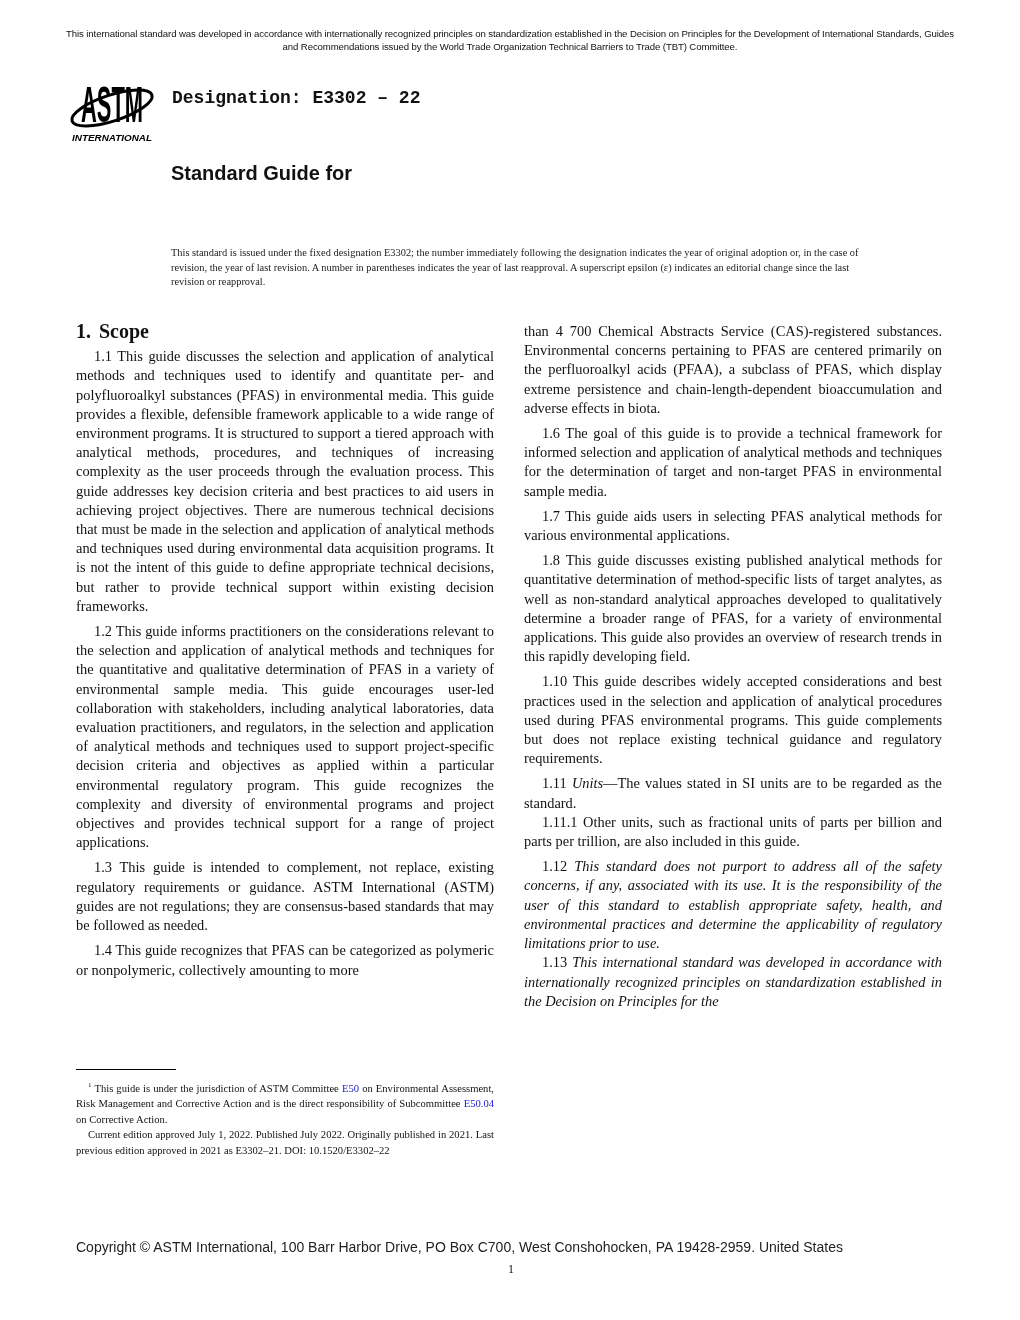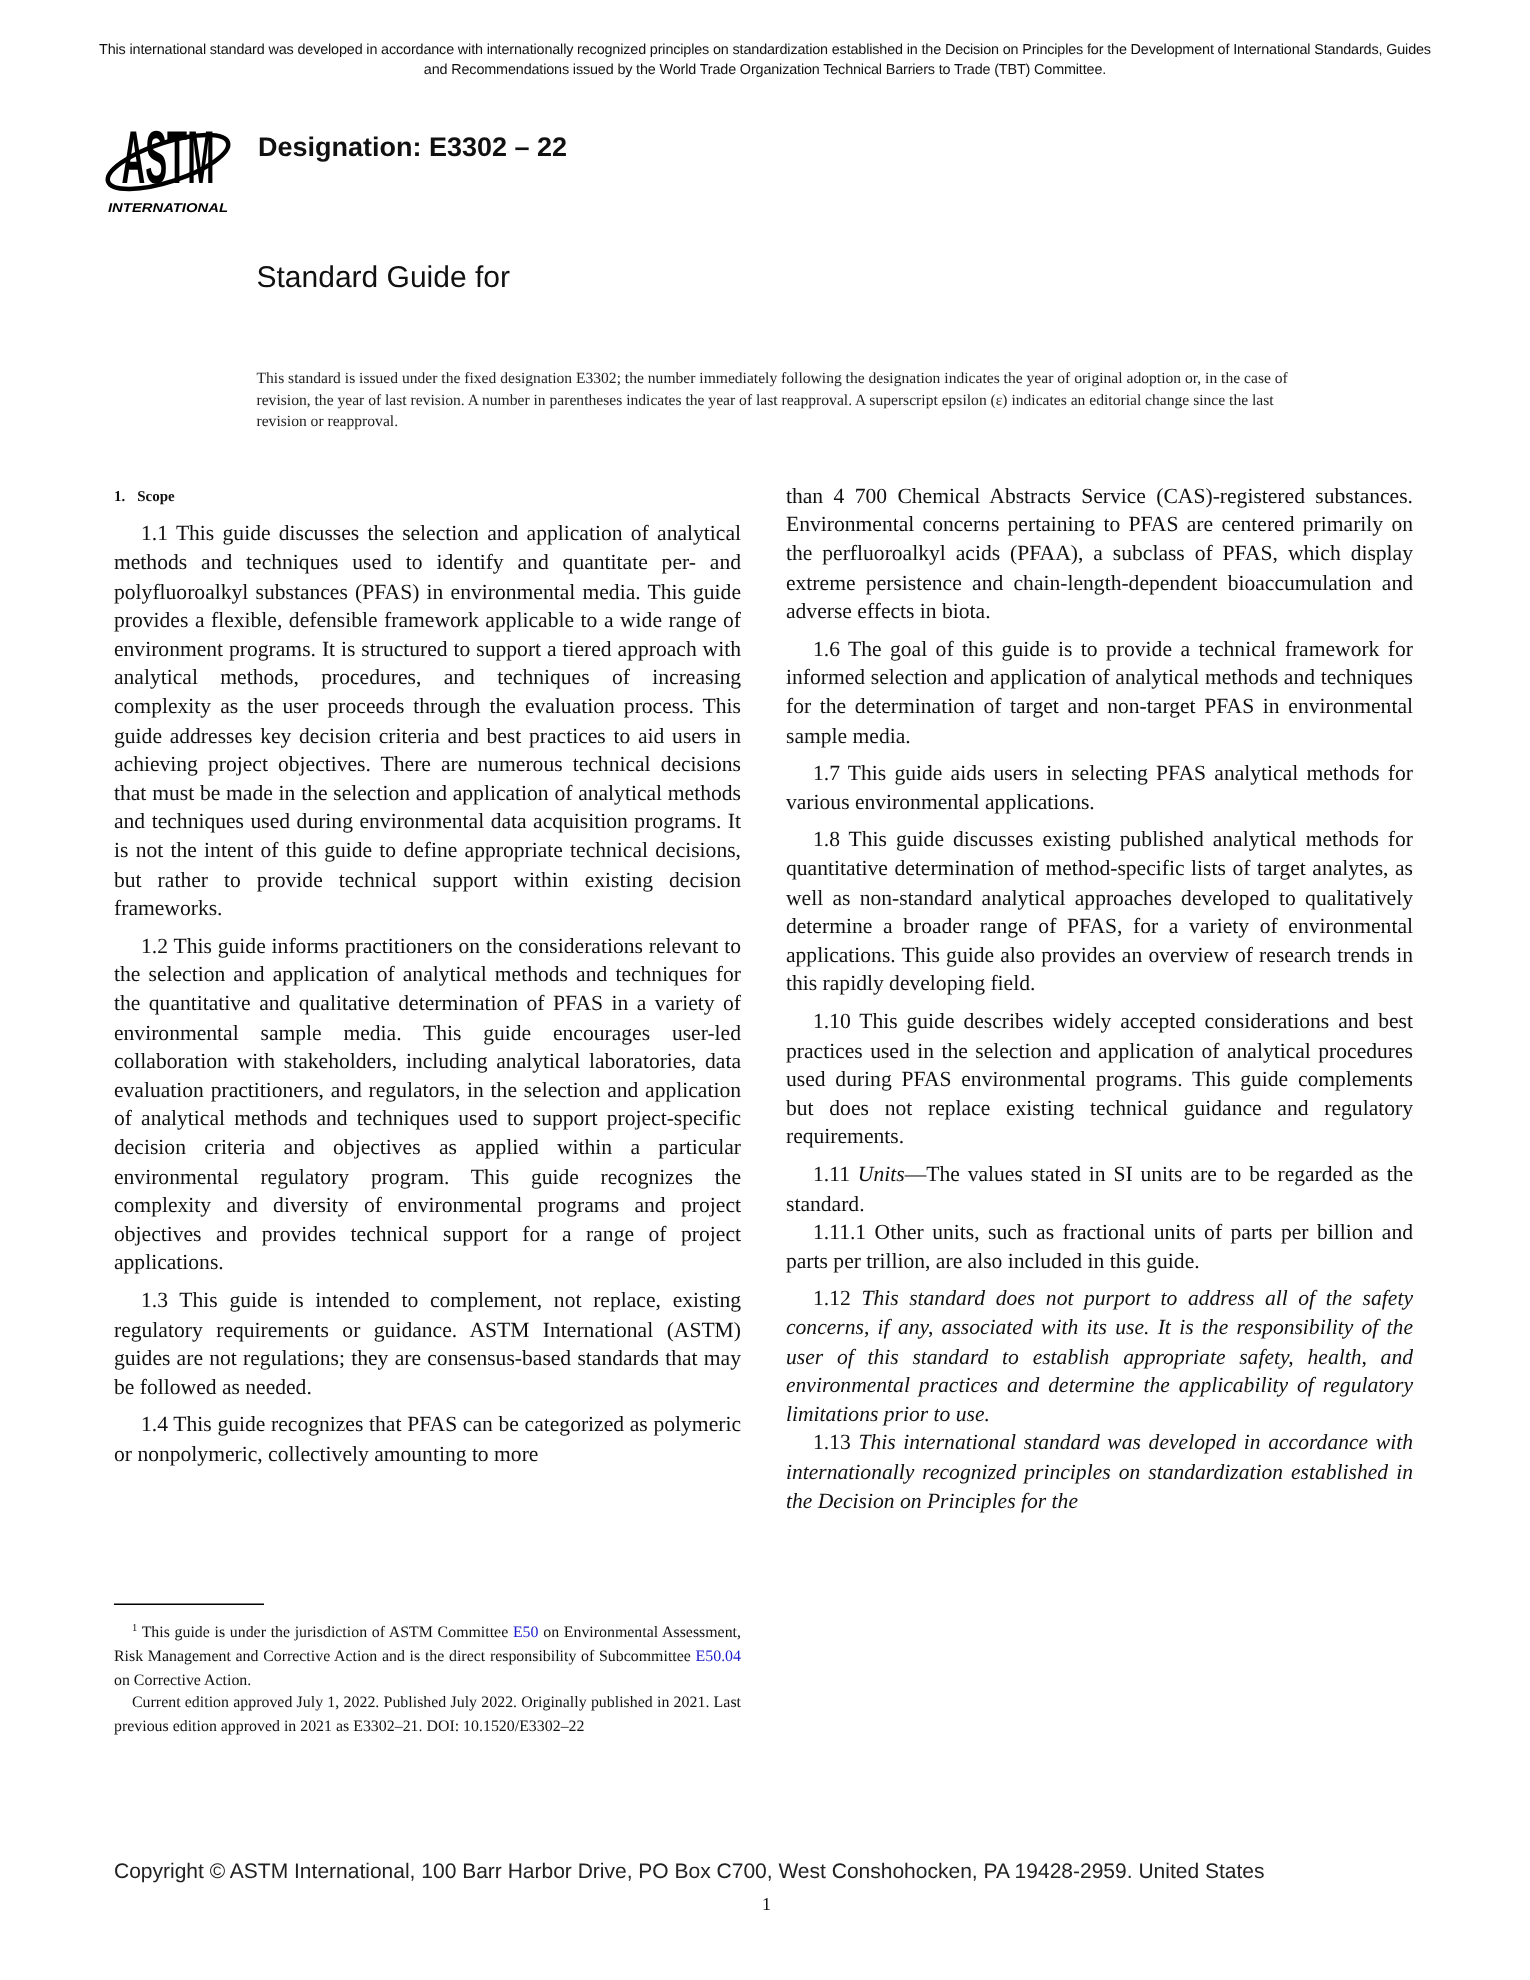--- a/index.html
+++ b/index.html
@@ -5,42 +5,42 @@
   html, body { margin: 0; padding: 0; background: #ffffff; }
   body { width: 1020px; height: 1320px; position: relative; overflow: hidden; color: #111; }
   .top-notice {
     position: absolute; left: 60px; top: 27px; width: 900px;
     font-family: "Liberation Sans", sans-serif; font-size: 9.6px; line-height: 13px;
     text-align: center; color: #111; letter-spacing: -0.1px;
   }
   .logo { position: absolute; left: 68px; top: 78px; width: 96px; height: 66px; }
   .designation {
     position: absolute; left: 172px; top: 88px;
-    font-family: Liberation Sans, sans-serif; font-size: 18px; font-weight: 700;
+    font-family: Liberation Mono, monospace; font-size: 18px; font-weight: 700;
   }
   .title {
-    position: absolute; left: 171px; top: 173px;
-    font-family: "Liberation Sans", sans-serif; font-weight: 400; font-size: 20px; line-height: 25px;
+    position: absolute; left: 171px; top: 161px;
+    font-family: "Liberation Sans", sans-serif; font-weight: 700; font-size: 20px; line-height: 25px;
   }
   .title sup { font-size: 12px; vertical-align: 7px; }
   .issued-note {
     position: absolute; left: 171px; top: 246px; width: 690px;
     font-family: "Liberation Serif", serif; font-size: 10.4px; line-height: 14.5px; color: #222;
   }
   .col {
     position: absolute; top: 322px; width: 418px;
     font-family: "Liberation Serif", serif; font-size: 14.4px; line-height: 19.2px;
     text-align: justify; hyphens: manual;
   }
   .col-left { left: 76px; }
   .col-right { left: 524px; }
   .col p { margin: 0 0 6px 0; text-indent: 18px; }
   .col p.cont { text-indent: 0; }
   .col p.tight { margin-bottom: 0; }
-  .section-heading { font-weight: 700; margin: 0 0 6px 0; font-size: 10px; }
+  .section-heading { font-weight: 700; margin: 0 0 6px 0; font-size: 20px; }
   .section-heading .num { margin-right: 8px; }
   .it { font-style: italic; }
   .footnote-rule { position: absolute; left: 76px; top: 1069px; width: 100px; border-top: 1px solid #000; }
   .footnotes {
     position: absolute; left: 76px; top: 1078px; width: 418px;
     font-family: "Liberation Serif", serif; font-size: 10.6px; line-height: 15.6px; text-align: justify;
   }
   .footnotes p { margin: 0; text-indent: 12px; }
   .footnotes sup { font-size: 7px; }
   .link { color: #1a1acc; text-decoration: none; }

